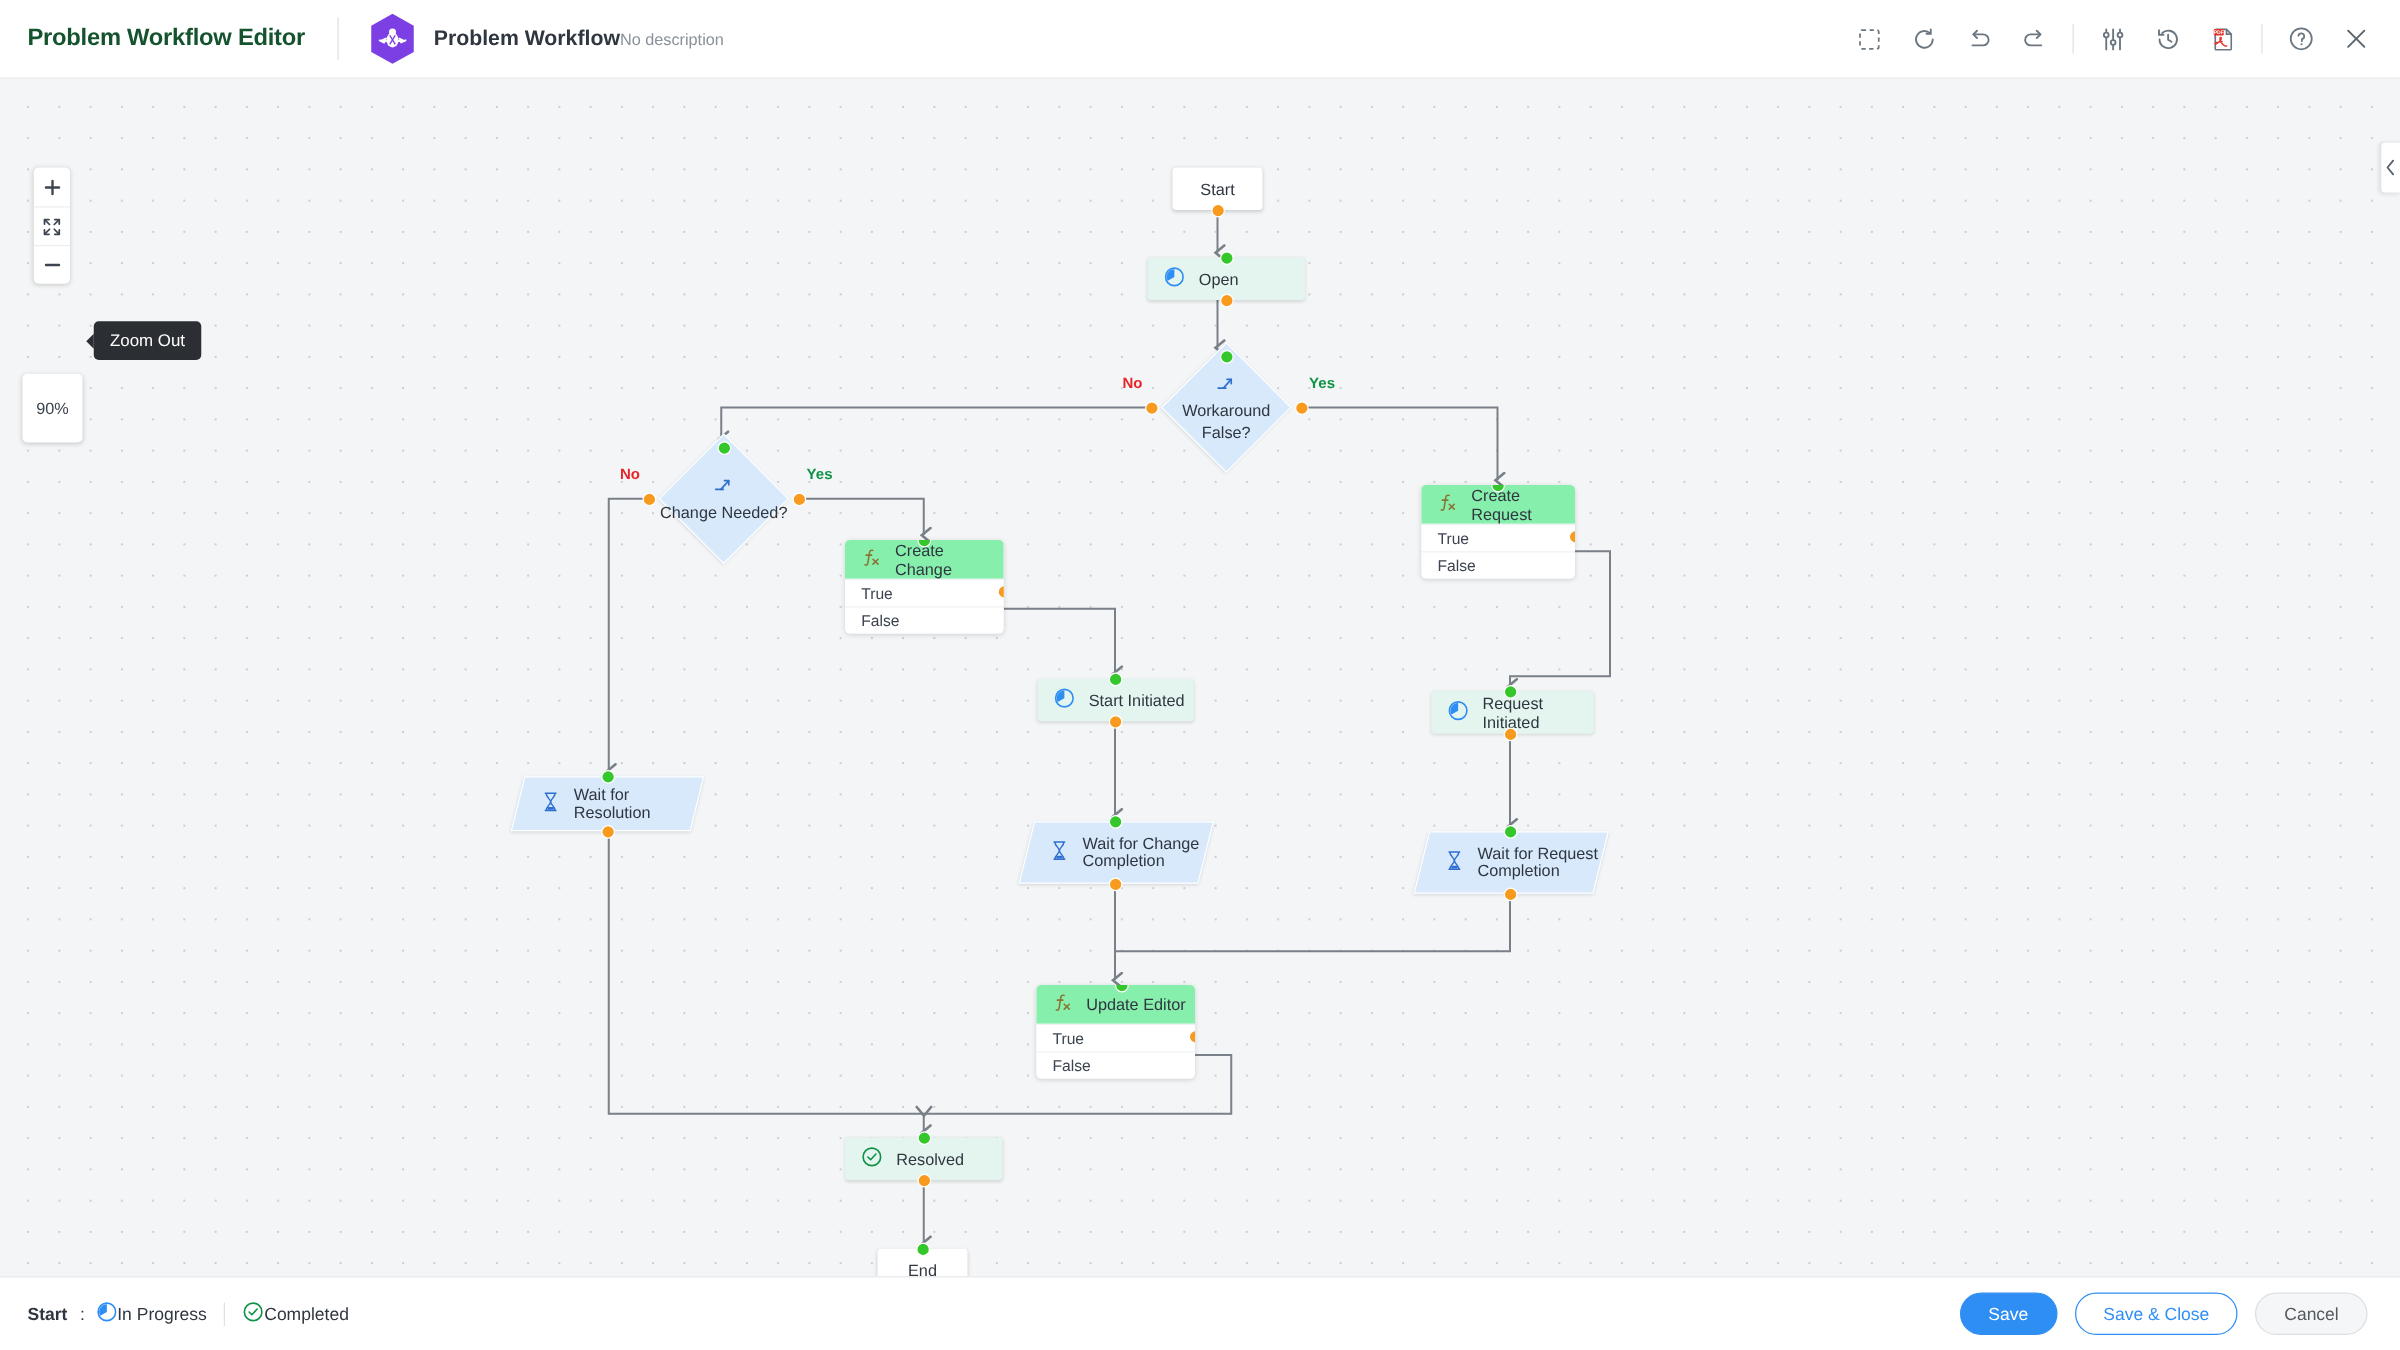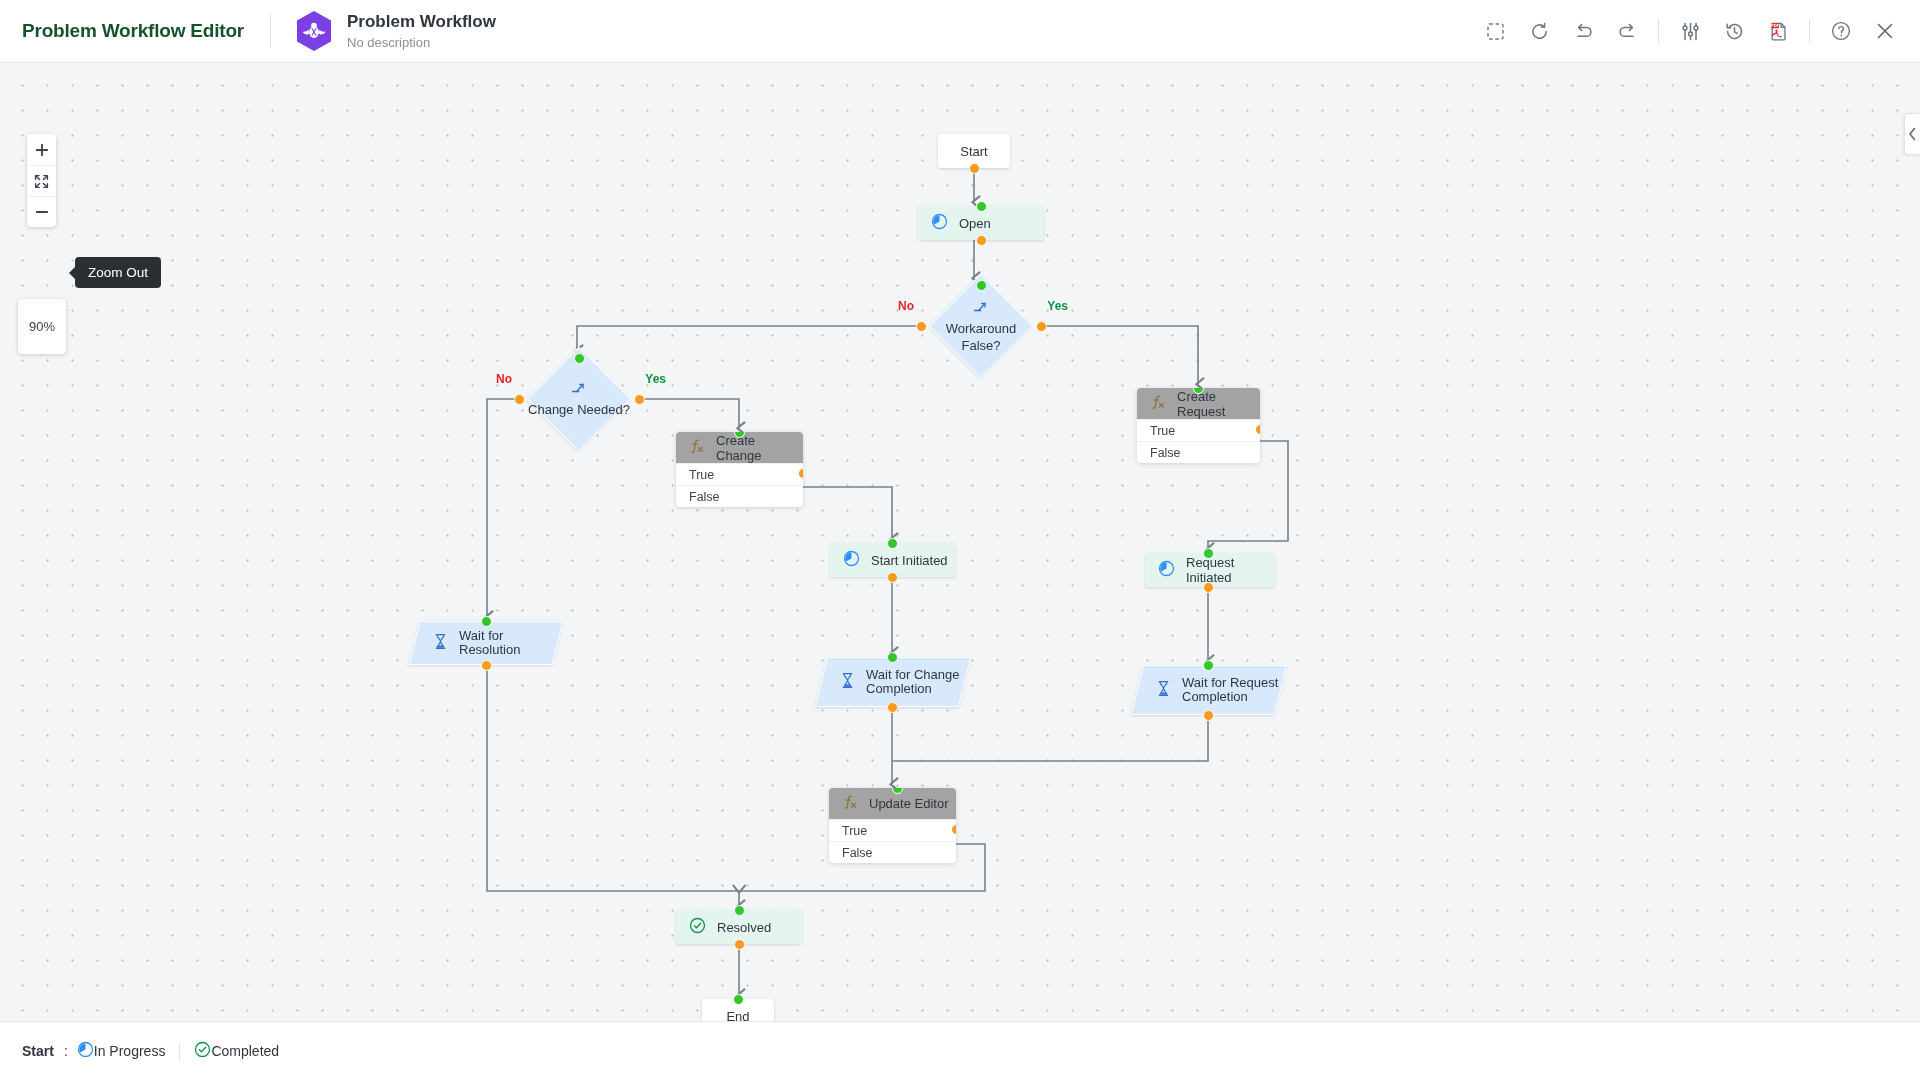--- a/index.html
+++ b/index.html
@@ -21,21 +21,21 @@
   }
   .app-title {
     font-size: 19px; font-weight: bold; color: #14532d;
     margin-left: 22px; letter-spacing: -0.2px;
   }
   .hdr-divider {
     width: 1px; height: 34px; background: #dfe2e5;
     margin-left: 26px; margin-right: 24px;
   }
   .hex-logo { width: 38px; height: 42px; position: relative; flex: none; }
-  .wf-meta { margin-left: 14px; display: flex; flex-direction: column; justify-content: center; }
+  .wf-meta { margin-left: 14px; display: flex; flex-direction: row; justify-content: center; }
   .wf-name { font-size: 17px; font-weight: bold; color: #2f3640; line-height: 20px; }
   .wf-desc { font-size: 13px; color: #8a9199; line-height: 17px; margin-top: 2px; }
 
   .hdr-right {
     margin-left: auto; display: flex; align-items: center;
     gap: 18px; padding-right: 22px;
   }
   .tb-icon {
     width: 26px; height: 26px; display: flex;
     align-items: center; justify-content: center; cursor: pointer;
@@ -142,21 +142,21 @@
     font-size: 13px; color: #2f3640; text-align: center; line-height: 15px;
     gap: 2px;
   }
 
   .n-func {
     background: #ffffff; border-radius: 4px;
     box-shadow: 0 1px 4px rgba(0,0,0,0.15);
     overflow: hidden;
   }
   .n-func .fhead {
-    background: #a3a3a3; height: 31px; display: flex;
+    background: #86efac; height: 31px; display: flex;
     align-items: center; gap: 11px; padding-left: 13px;
     font-size: 13px; color: #2f3640;
   }
   .n-func .frow {
     height: 22px; display: flex; align-items: center;
     padding-left: 13px; font-size: 12.5px; color: #3c4450;
     border-top: 1px solid #f0f1f2;
   }
   .n-func .frow:first-of-type { border-top: none; }
 
@@ -599,13 +599,18 @@
       <span>
         <svg width="17" height="17" viewBox="0 0 17 17" fill="none" stroke="#0f9246" stroke-width="1.3">
             <circle cx="8.5" cy="8.5" r="7"></circle>
             <path d="M5.3 8.6 7.5 10.8 11.7 6.2" stroke-linecap="round" stroke-linejoin="round"></path>
           </svg>
       </span>
       <span>Completed</span>
     </span>
   </div>
 
+  <div class="footer-actions">
+    <div class="btn btn-primary">Save</div>
+    <div class="btn btn-outline">Save &amp; Close</div>
+    <div class="btn btn-muted">Cancel</div>
+  </div>
 </div>
 
 </body></html>

